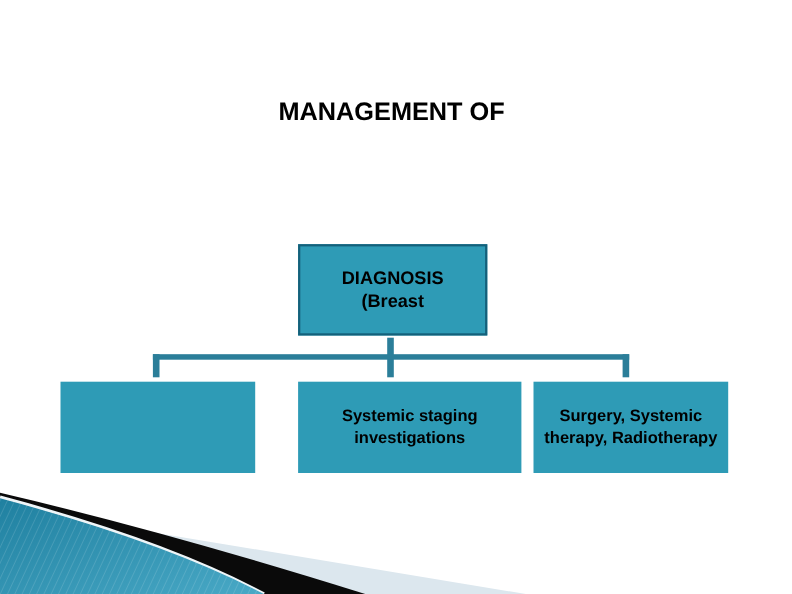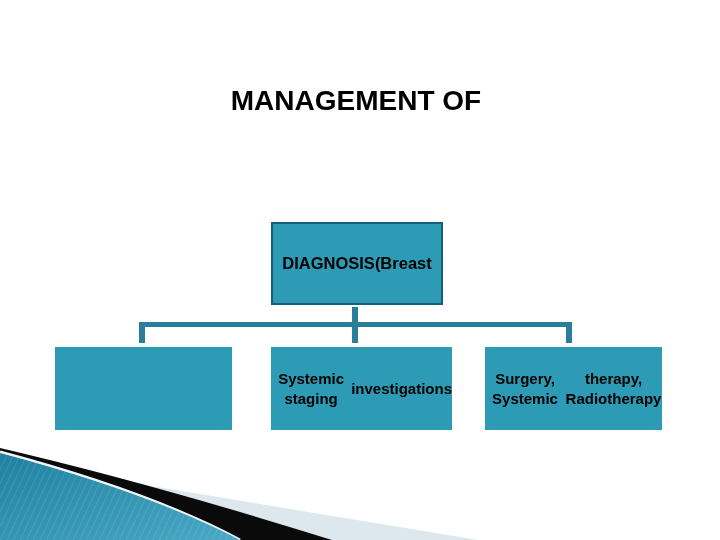--- a/index.html
+++ b/index.html
@@ -3,35 +3,35 @@
 <meta charset="utf-8">
 <style>
   html,body{margin:0;padding:0;background:#ffffff;}
   .slide{
     position:relative;width:720px;height:540px;background:#ffffff;overflow:hidden;
     font-family:"Liberation Sans",sans-serif;font-weight:bold;color:var(--box-text,#000);
   }
   .decor{position:absolute;left:0;top:0;width:720px;height:540px;pointer-events:none;}
   .title{
     position:absolute;top:80px;left:0;right:8px;text-align:center;
-    font-size:28px;line-height:42px;color:var(--title-text,#000);
+    font-size:23px;line-height:42px;color:var(--title-text,#000);
   }
   .box{
     position:absolute;background:var(--box-fill,#2E9BB6);
-    display:flex;flex-direction:row;justify-content:center;align-items:center;
+    display:flex;flex-direction:column;justify-content:center;align-items:center;
     text-align:center;box-sizing:border-box;color:var(--box-text,#000);
   }
   .root{
     left:271px;top:222px;width:172px;height:83px;
     border:2px solid var(--root-border,#14607A);
     font-size:16.5px;line-height:21px;
   }
   .branch{top:347px;height:83px;font-size:15px;line-height:20px;}
   .branch.b0{left:55px;width:177px;}
-  .branch.b1{left:271px;width:181px;}
+  .branch.b1{left:271px;width:203px;}
   .branch.b2{left:485px;width:177px;}
   .conn{position:absolute;background:var(--connector,#2B7E99);}
   .conn.stem {left:352px;top:307px;width:6px;height:36px;}
   .conn.hbar {left:139px;top:322px;width:433px;height:5px;}
   .conn.vleft {left:139px;top:322px;width:6px;height:21px;}
   .conn.vright{left:566px;top:322px;width:6px;height:21px;}
 </style>
 </head>
 <body>
 

